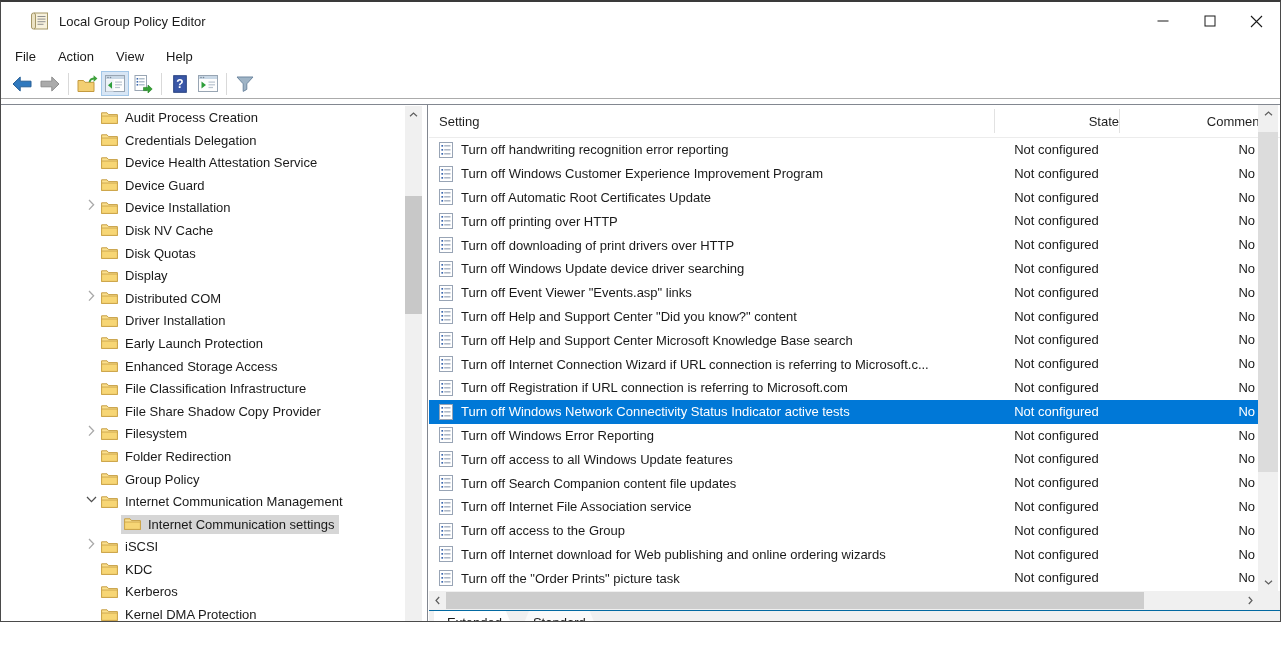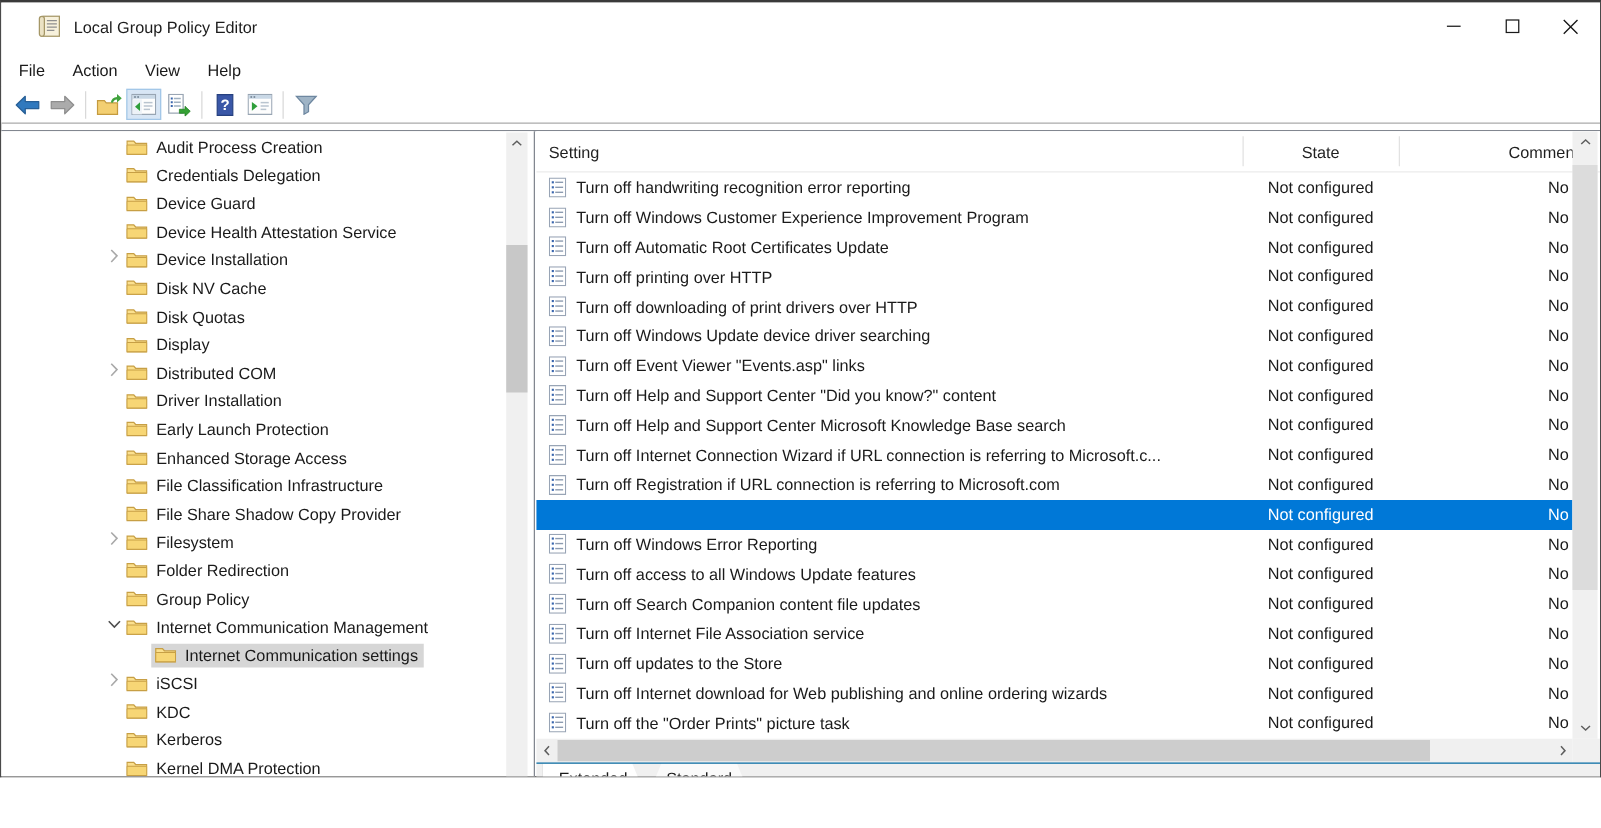--- a/index.html
+++ b/index.html
@@ -47,21 +47,21 @@
   .tree-scroll { position:absolute; top:1px; right:5px; width:17px; height:528px; }
   .scroll-btn { position:absolute; left:0; width:100%; height:17px; display:flex; align-items:center; justify-content:center; }
   .tree-scroll .up { top:0; } .tree-scroll .down { bottom:0; }
   .tree-thumb { position:absolute; left:0; width:100%; top:90px; height:118px; background:#c8c8c8; }
 
   
   .list-pane { position:absolute; top:103px; left:428px; width:851px; height:530px; background:#fff; overflow:hidden; }
   .list-header { position:absolute; top:0; left:0; right:0; height:33px; font-size:13px; color:#1f1f1f;
                  border-bottom:1px solid #ececec; background:#fff; }
   .col-setting { position:absolute; left:10px; top:9px; }
-  .col-state   { position:absolute; left:565px; width:125px; top:9px; text-align:center; }
+  .col-state   { position:absolute; left:565px; width:125px; top:9px; text-align:right; }
   .col-comment { position:absolute; left:690px; width:232px; top:9px; text-align:center; }
   .hdr-sep { position:absolute; top:4px; height:24px; width:1px; background:#e2e2e2; }
 
   .list-rows { position:absolute; top:33px; left:0; width:829px; }
   .list-row { position:relative; height:23.8px; font-size:13px; }
   .cell-setting { position:absolute; left:10px; top:0; height:23.8px; display:flex; align-items:center; gap:8px;
                   max-width:552px; white-space:nowrap; overflow:hidden; }
   .cell-state { position:absolute; left:565px; width:125px; line-height:23.8px; text-align:center; }
   .cell-comment { position:absolute; left:690px; width:136px; line-height:23.8px; text-align:right; }
   .list-row.selected { background:var(--selection,#0078d7); color:#fff; }
@@ -236,34 +236,34 @@
         <div class="tree-row">
     <span class="chev">
       
       
     </span>
     <span class="item-body">
       <svg width="17" height="14" viewBox="0 0 17 14">
         <path d="M0.6 12.4 V1.8 h5.4 l1.5 1.8 h8.9 v8.8 z" fill="#fbe08e" stroke="#c79f45" stroke-width="1"></path>
         <path d="M0.6 5 h15.8 v7.4 H0.6 z" fill="#f7d675" stroke="#c79f45" stroke-width="0.8"></path>
       </svg>
+      <span class="tree-label">Device Health Attestation Service</span>
+    </span>
+  </div>
+        <div class="tree-row">
+    <span class="chev">
+      
+      
+    </span>
+    <span class="item-body">
+      <svg width="17" height="14" viewBox="0 0 17 14">
+        <path d="M0.6 12.4 V1.8 h5.4 l1.5 1.8 h8.9 v8.8 z" fill="#fbe08e" stroke="#c79f45" stroke-width="1"></path>
+        <path d="M0.6 5 h15.8 v7.4 H0.6 z" fill="#f7d675" stroke="#c79f45" stroke-width="0.8"></path>
+      </svg>
       <span class="tree-label">Device Guard</span>
-    </span>
-  </div>
-        <div class="tree-row">
-    <span class="chev">
-      
-      
-    </span>
-    <span class="item-body">
-      <svg width="17" height="14" viewBox="0 0 17 14">
-        <path d="M0.6 12.4 V1.8 h5.4 l1.5 1.8 h8.9 v8.8 z" fill="#fbe08e" stroke="#c79f45" stroke-width="1"></path>
-        <path d="M0.6 5 h15.8 v7.4 H0.6 z" fill="#f7d675" stroke="#c79f45" stroke-width="0.8"></path>
-      </svg>
-      <span class="tree-label">Device Health Attestation Service</span>
     </span>
   </div>
         <div class="tree-row">
     <span class="chev">
       <svg class="chev-collapsed" width="7" height="12" viewBox="0 0 7 12">
               <path d="M1 1 L5.6 5.7 L1 10.6" stroke="#a9a9a9" fill="none" stroke-width="1.3"></path>
             </svg>
 
     </span>
     <span class="item-body">
@@ -725,20 +725,32 @@
         <rect x="5.2" y="3.3" width="6.3" height="1.1" fill="#8c9bb0"></rect>
         <rect x="5.2" y="7.3" width="6.3" height="1.1" fill="#8c9bb0"></rect>
         <rect x="5.2" y="11.3" width="6.3" height="1.1" fill="#8c9bb0"></rect>
       </svg>
       <span class="cell-setting-text">Turn off Registration if URL connection is referring to Microsoft.com</span>
     </span>
     <span class="cell-state">Not configured</span>
     <span class="cell-comment">No</span>
   </div>
         <div class="list-row selected">
+    <span class="cell-setting">
+      <svg width="14" height="16" viewBox="0 0 14 16">
+        <rect x="0.5" y="0.5" width="13" height="15" fill="#ffffff" stroke="#98a4b5"></rect>
+        <rect x="2.4" y="3" width="1.7" height="1.7" fill="#3a66ad"></rect>
+        <rect x="2.4" y="7" width="1.7" height="1.7" fill="#3a66ad"></rect>
+        <rect x="2.4" y="11" width="1.7" height="1.7" fill="#3a66ad"></rect>
+        <rect x="5.2" y="3.3" width="6.3" height="1.1" fill="#8c9bb0"></rect>
+        <rect x="5.2" y="7.3" width="6.3" height="1.1" fill="#8c9bb0"></rect>
+        <rect x="5.2" y="11.3" width="6.3" height="1.1" fill="#8c9bb0"></rect>
+      </svg>
+      <span class="cell-setting-text">Turn off Windows Network Connectivity Status Indicator active tests</span>
+    </span>
     <span class="cell-state">Not configured</span>
     <span class="cell-comment">No</span>
   </div>
         <div class="list-row">
     <span class="cell-setting">
       <svg width="14" height="16" viewBox="0 0 14 16">
         <rect x="0.5" y="0.5" width="13" height="15" fill="#ffffff" stroke="#98a4b5"></rect>
         <rect x="2.4" y="3" width="1.7" height="1.7" fill="#3a66ad"></rect>
         <rect x="2.4" y="7" width="1.7" height="1.7" fill="#3a66ad"></rect>
         <rect x="2.4" y="11" width="1.7" height="1.7" fill="#3a66ad"></rect>
@@ -803,21 +815,21 @@
     <span class="cell-setting">
       <svg width="14" height="16" viewBox="0 0 14 16">
         <rect x="0.5" y="0.5" width="13" height="15" fill="#ffffff" stroke="#98a4b5"></rect>
         <rect x="2.4" y="3" width="1.7" height="1.7" fill="#3a66ad"></rect>
         <rect x="2.4" y="7" width="1.7" height="1.7" fill="#3a66ad"></rect>
         <rect x="2.4" y="11" width="1.7" height="1.7" fill="#3a66ad"></rect>
         <rect x="5.2" y="3.3" width="6.3" height="1.1" fill="#8c9bb0"></rect>
         <rect x="5.2" y="7.3" width="6.3" height="1.1" fill="#8c9bb0"></rect>
         <rect x="5.2" y="11.3" width="6.3" height="1.1" fill="#8c9bb0"></rect>
       </svg>
-      <span class="cell-setting-text">Turn off updates to the Store</span>
+      <span class="cell-setting-text">Turn off access to the Group</span>
     </span>
     <span class="cell-state">Not configured</span>
     <span class="cell-comment">No</span>
   </div>
         <div class="list-row">
     <span class="cell-setting">
       <svg width="14" height="16" viewBox="0 0 14 16">
         <rect x="0.5" y="0.5" width="13" height="15" fill="#ffffff" stroke="#98a4b5"></rect>
         <rect x="2.4" y="3" width="1.7" height="1.7" fill="#3a66ad"></rect>
         <rect x="2.4" y="7" width="1.7" height="1.7" fill="#3a66ad"></rect>

